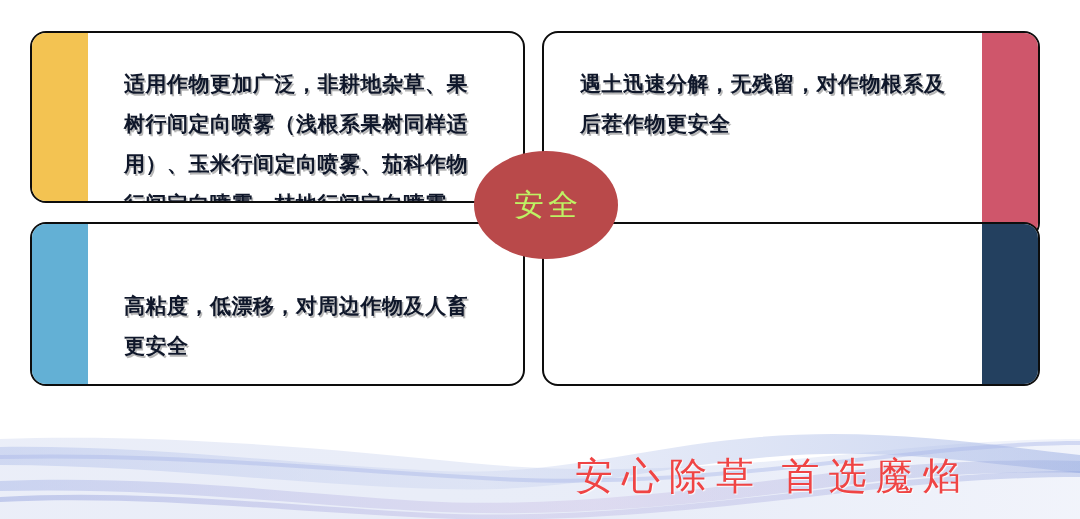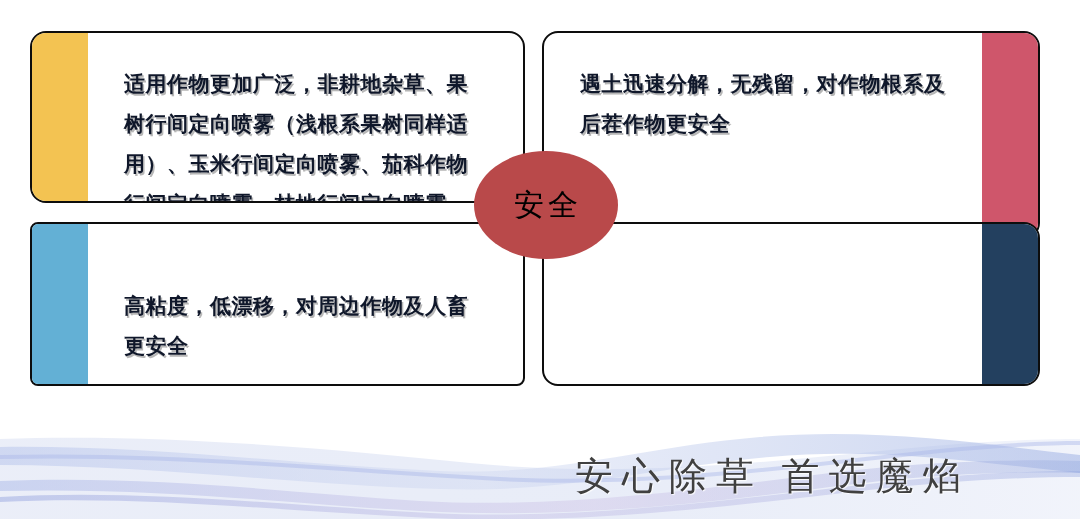--- a/index.html
+++ b/index.html
@@ -55,38 +55,38 @@
     color: #0f172a;
     letter-spacing: 0.5px;
     text-shadow: 1.5px 1.5px 0 rgba(170,170,170,0.85);
     padding: 0 22px;
     margin: 14px;
   }
 
   
   #card-tl { left: 0;     top: 0;    width: 495px; height: 172px; }
   #card-tr { left: 512px; top: 0;    width: 498px; height: 208px; }
-  #card-bl { left: 0;     top: 191px; width: 495px; height: 164px; border-radius: 8px; }
+  #card-bl { left: 0;     top: 191px; width: 495px; height: 164px; }
   #card-br { left: 512px; top: 191px; width: 498px; height: 164px; }
 
   #card-tl .card-text { padding-top: 17px; }
   #card-tr .card-text { padding-top: 17px; }
   #card-bl .card-text { padding-top: 48px; }
   #card-br .card-text { padding-top: 46px; }
 
   
   #badge {
     position: absolute;
     left: 474px;
     top: 151px;
     width: 144px;
     height: 108px;
     border-radius: 50%;
     background: #b9494a;
-    color: #000000;
+    color: #bef264;
     display: flex;
     flex-direction: column;
     align-items: center;
     justify-content: center;
     font-size: 30px;
     line-height: 36px;
     letter-spacing: 4px;
     z-index: 6;
     text-indent: 4px;
   }
@@ -103,21 +103,21 @@
   }
   #footer-slogan {
     position: absolute;
     left: 575px;
     top: 452px;
     width: 480px;
     z-index: 3;
     font-size: 38px;
     line-height: 48px;
     letter-spacing: 9px;
-    color: #404040;
+    color: #ef4444;
     font-weight: normal;
     white-space: nowrap;
     text-shadow: 1px 1px 1px rgba(255,255,255,0.9);
   }
 </style>
 </head>
 <body>
 
 <div id="slide">
 

